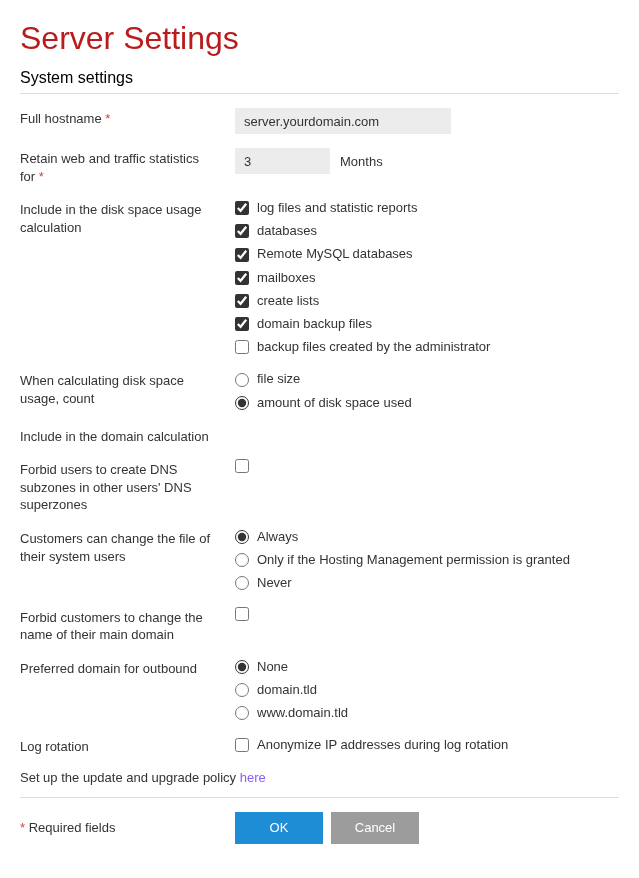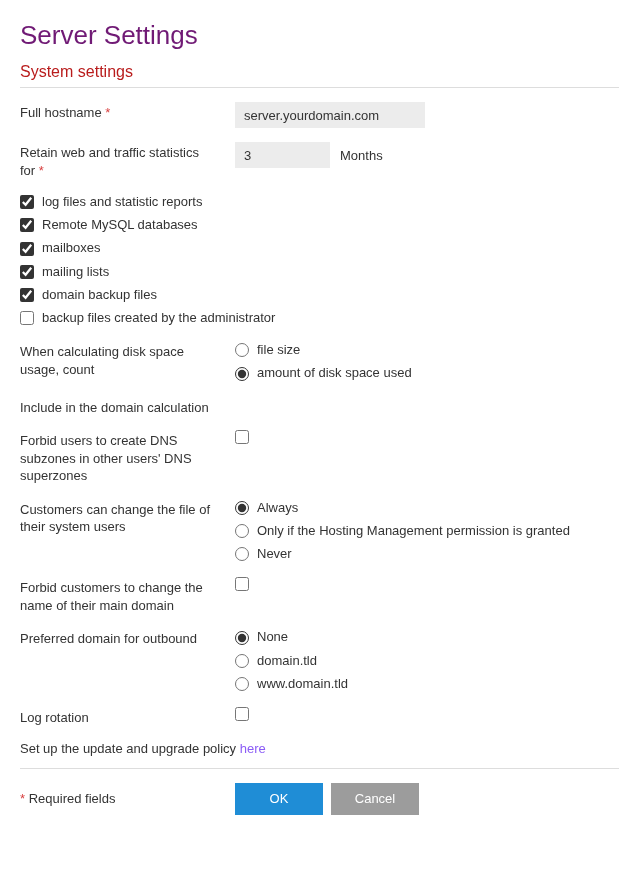--- a/index.html
+++ b/index.html
@@ -9,29 +9,29 @@
     }
     body {
       font-family: "Segoe UI", "Helvetica Neue", Arial, sans-serif;
       font-size: 13px;
       color: #333;
       background: #fff;
       padding: 20px;
       width: 639px;
     }
     h1.page-title {
-      font-size: 26px;
+      font-size: 32px;
       font-weight: 300;
-      color: #701a75;
+      color: #b91c1c;
       margin-bottom: 12px;
     }
     h2.section-title {
       font-size: 16px;
       font-weight: 400;
-      color: #b91c1c;
+      color: #000000;
       margin-bottom: 6px;
     }
     hr.divider {
       border: none;
       border-top: 1px solid #ddd;
       margin-bottom: 14px;
     }
     .form-row {
       display: flex;
       align-items: flex-start;
@@ -53,21 +53,21 @@
     }
     input.text-input {
       background: #ececec;
       border: 1px solid #ececec;
       padding: 4px 8px;
       font-size: 13px;
       color: #333;
       height: 26px;
     }
     input.hostname {
-      width: 190px;
+      width: 216px;
     }
     input.retain {
       width: 95px;
     }
     .retain-wrap {
       display: flex;
       align-items: center;
       gap: 10px;
     }
     .option-line {
@@ -147,36 +147,41 @@
     <span>Retain web and traffic statistics for</span>
     <span class="required-star"> *</span>
   </div>
   <div class="form-control retain-wrap">
     <input type="text" class="text-input retain" value="3" style="">
     <span>Months</span>
   </div>
 </div>
 
 <div class="form-row">
+  <div class="form-label">Include in the disk space usage calculation</div>
   <div class="form-control">
     <div class="option-line">
         <input type="checkbox" checked="" style="">
         <span>log files and statistic reports</span>
       </div>
     <div class="option-line">
         <input type="checkbox" checked="" style="">
+        <span>databases</span>
+      </div>
+    <div class="option-line">
+        <input type="checkbox" checked="" style="">
         <span>Remote MySQL databases</span>
       </div>
     <div class="option-line">
         <input type="checkbox" checked="" style="">
         <span>mailboxes</span>
       </div>
     <div class="option-line">
         <input type="checkbox" checked="" style="">
-        <span>mailing lists</span>
+        <span>create lists</span>
       </div>
     <div class="option-line">
         <input type="checkbox" checked="" style="">
         <span>domain backup files</span>
       </div>
     <div class="option-line">
         <input type="checkbox" style="">
         <span>backup files created by the administrator</span>
       </div>
   </div>
@@ -252,20 +257,21 @@
         <span>www.domain.tld</span>
       </div>
   </div>
 </div>
 
 <div class="form-row">
   <div class="form-label">Log rotation</div>
   <div class="form-control">
     <div class="option-line">
         <input type="checkbox" style="">
+        <span>Anonymize IP addresses during log rotation</span>
       </div>
   </div>
 </div>
 
 <div class="policy-text">
   <span>Set up the update and upgrade policy </span><a href="#">here</a>
 </div>
 
 <hr class="divider">
 

